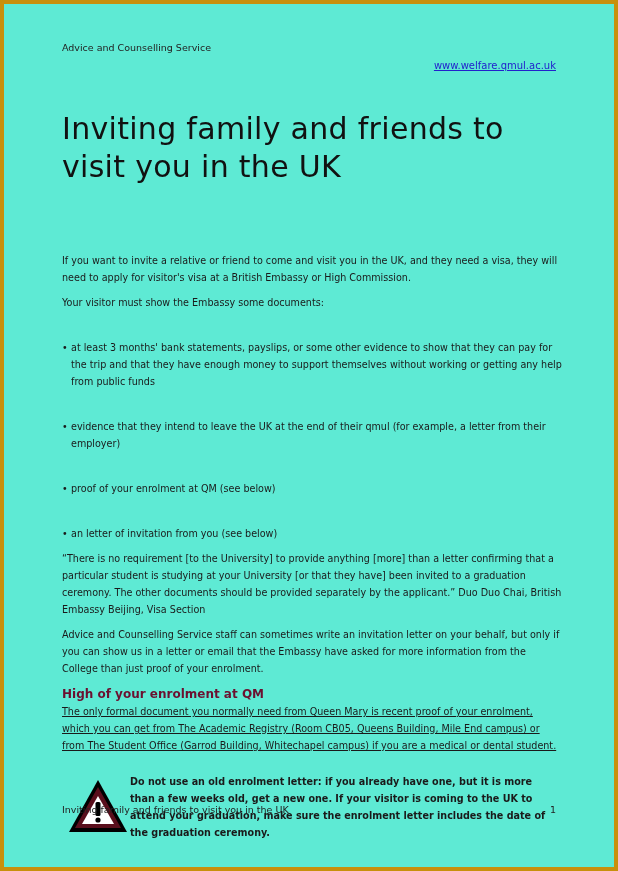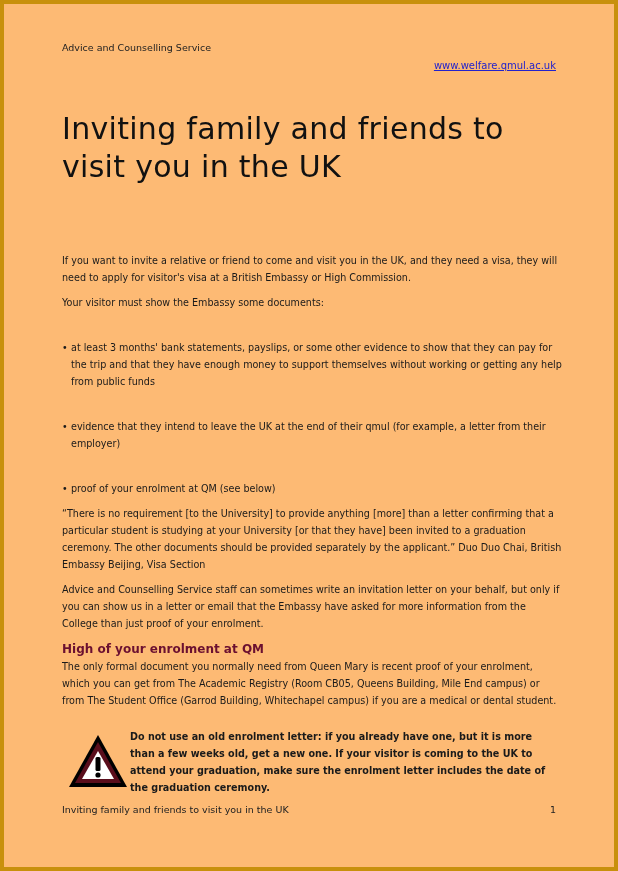--- a/index.html
+++ b/index.html
@@ -1,20 +1,20 @@
 <!DOCTYPE html>
 <html><head>
   <meta charset="utf-8">
   <style>
     * { margin: 0; padding: 0; box-sizing: border-box; }
     html, body { width: 618px; height: 871px; overflow: hidden; background: #c8900c; }
     body { font-family: "DejaVu Sans", sans-serif; color: #111; }
     .page {
       position: absolute; left: 4px; top: 4px; width: 610px; height: 863px;
-      background: #fdba74;
+      background: #5eead4;
     }
     .hdr-left { position: absolute; left: 58px; top: 38px; font-size: 9.5px; color: #222; }
     .hdr-right { position: absolute; right: 58px; top: 56px; font-size: 10px; color: #2222cc; text-decoration: underline; }
     .title {
       position: absolute; left: 58px; top: 106px; width: 500px;
       font-size: 30px; line-height: 38px; font-weight: normal; color: #111; letter-spacing: 0.3px;
     }
     .body { position: absolute; left: 58px; top: 248px; width: 500px; font-size: 9.6px; line-height: 17px; color: #1a1a1a; }
     .body p { margin-bottom: 8px; }
     .body ul { list-style: none; margin-bottom: 8px; }
@@ -37,25 +37,26 @@
 
   <h1 class="title">Inviting family and friends to visit you in the UK</h1>
 
   <div class="body">
     <p>If you want to invite a relative or friend to come and visit you in the UK, and they need a visa, they will need to apply for visitor's visa at a British Embassy or High Commission.</p>
     <p>Your visitor must show the Embassy some documents:</p>
     <ul>
       <li>at least 3 months' bank statements, payslips, or some other evidence to show that they can pay for the trip and that they have enough money to support themselves without working or getting any help from public funds</li>
       <li>evidence that they intend to leave the UK at the end of their qmul (for example, a letter from their employer)</li>
       <li>proof of your enrolment at QM (see below)</li>
+      <li>an letter of invitation from you (see below)</li>
     </ul>
     <p class="quote">“There is no requirement [to the University] to provide anything [more] than a letter confirming that a particular student is studying at your University [or that they have] been invited to a graduation ceremony.  The other documents should be provided separately by the applicant.”  Duo Duo Chai, British Embassy Beijing, Visa Section</p>
     <p>Advice and Counselling Service staff can sometimes write an invitation letter on your behalf, but only if you can show us in a letter or email that the Embassy have asked for more information from the College than just proof of your enrolment.</p>
     <h2 class="section-h">High of your enrolment at QM</h2>
-    <p style="margin-bottom:4px;">The only formal document you normally need from Queen Mary is recent proof of your enrolment, which you can get from The Academic Registry (Room CB05, Queens Building, Mile End campus) or from The Student Office (Garrod Building, Whitechapel campus) if you are a medical or dental student.</p>
+    <p style="margin-bottom:4px;text-decoration:underline;">The only formal document you normally need from Queen Mary is recent proof of your enrolment, which you can get from The Academic Registry (Room CB05, Queens Building, Mile End campus) or from The Student Office (Garrod Building, Whitechapel campus) if you are a medical or dental student.</p>
     <div class="warn">
       <svg class="warn-icon" viewBox="0 0 60 54">
         <polygon points="30,1 59,53 1,53" fill="#000"></polygon>
         <polygon points="30,8 53,49 7,49" fill="#5a0e1c"></polygon>
         <polygon points="30,17 46,45 14,45" fill="#fff"></polygon>
         <rect x="27.5" y="23" width="5" height="14" rx="1.5" fill="#000"></rect>
         <circle cx="30" cy="41" r="2.6" fill="#000"></circle>
       </svg>
       <div class="warn-text">Do not use an old enrolment letter:  if you already have one, but it is more than a few weeks old, get a new one.  If your visitor is coming to the UK to attend your graduation, make sure the enrolment letter includes the date of the graduation ceremony.</div>
     </div>

